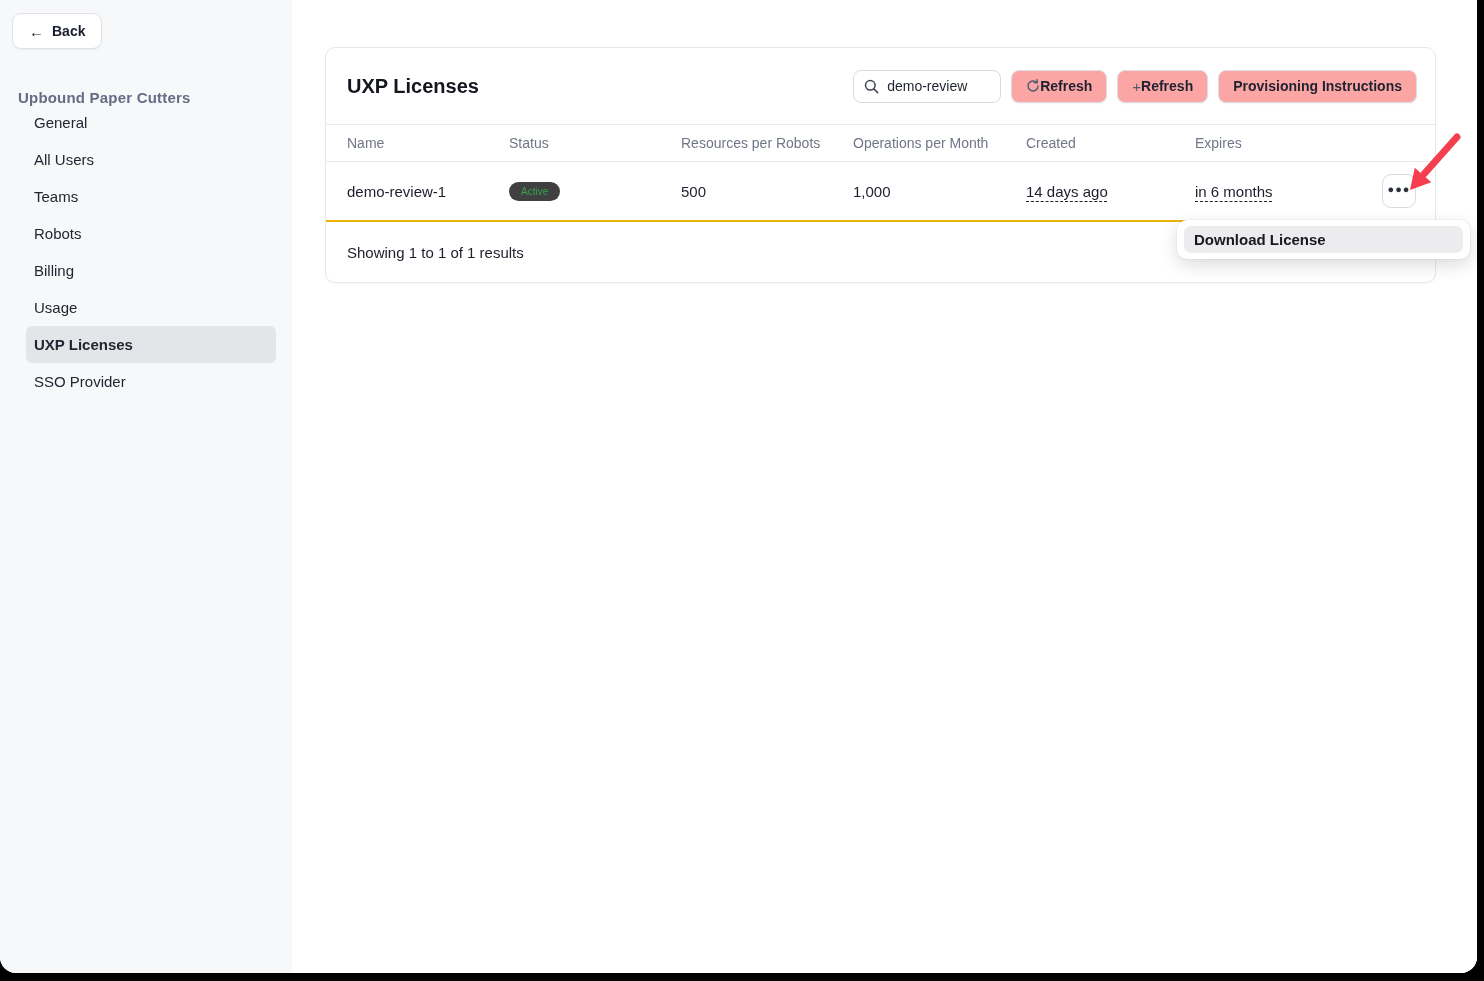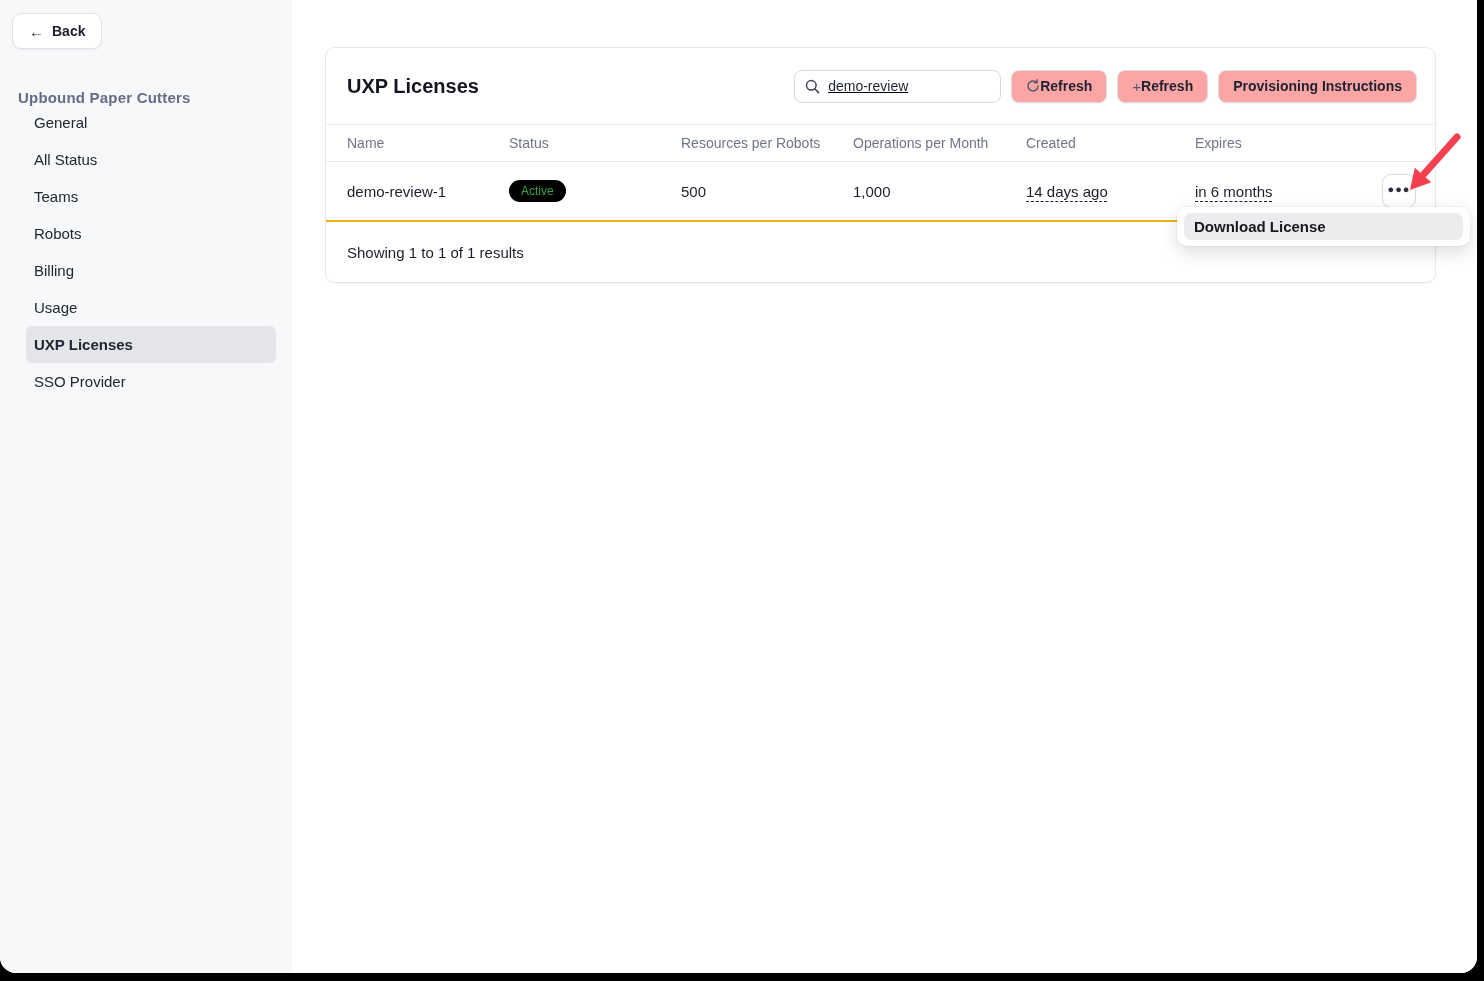--- a/index.html
+++ b/index.html
@@ -54,23 +54,23 @@
     background:#fff; border:1px solid #e7e8eb; border-radius:10px;
     box-shadow:0 1px 2px rgba(16,24,40,.04);
   }
   .card-header {
     height:76px; display:flex; align-items:center;
     padding:0 18px 0 21px;
   }
   .card-title { font-size:20px; font-weight:700; color:#14161f; }
   .toolbar { margin-left:auto; display:flex; align-items:center; gap:10px; }
   .search-box {
-    width:207px; height:33px;
+    width:148px; height:33px;
     border:1px solid #d8dadf; border-radius:8px; background:#fff;
-    display:flex; align-items:center; gap:8px; padding:0 10px;text-decoration:underline;
+    display:flex; align-items:center; gap:8px; padding:0 10px;
   }
   .search-box svg { flex:0 0 auto; }
   .search-box input {
     border:none; outline:none; width:100%;
     font-family:"Liberation Sans", sans-serif;
     font-size:14px; color:#1f2430; background:transparent;
   }
   .btn {
     height:33px; padding:0 14px;
     background:#fca5a5; border:1px solid #dcdee3; border-radius:8px;
@@ -92,22 +92,22 @@
     height:38px;
     border-top:1px solid #e9eaed; border-bottom:1px solid #e9eaed;
     font-size:14px; color:#707687;
   }
   .trow {
     height:60px; border-bottom:2px solid #eab308;
     font-size:15px; color:#1c1f2b;
   }
   .badge {
     display:inline-block; padding:4px 12px;
-    background:#000000; color:#38a24c;
-    font-size:12px; border-radius:12px;
+    background:#404040; color:#38a24c;
+    font-size:10px; border-radius:12px;
   }
   .dashed-link {
     text-decoration:underline dashed 1px;
     text-underline-offset:4px;
     color:#1c1f2b; cursor:pointer;
   }
   .actions-cell { justify-self:end; }
   .menu-btn {
     width:34px; height:34px;
     background:#fff; border:1px solid #d9dbe1; border-radius:9px;
@@ -117,21 +117,21 @@
   .menu-btn .dots {
     font-size:11px; letter-spacing:1px; color:#2a2e3d;
     line-height:1; padding-bottom:4px;
   }
   .tfoot {
     height:60px; display:flex; align-items:center;
     padding-left:21px; font-size:15px; color:#1c1f2b;
   }
   
   .popover {
-    position:absolute; left:885px; top:207px;
+    position:absolute; left:885px; top:220px;
     width:293px; height:39px;
     background:#fff; border-radius:10px;
     box-shadow:0 6px 18px rgba(0,0,0,.14), 0 0 0 1px rgba(0,0,0,.03);
     padding:6px 7px; display:flex;
     z-index:20;
   }
   .popover-item {
     flex:1; background:#ececee; border-radius:7px;
     display:flex; align-items:center; padding-left:10px;
     font-size:15px; font-weight:700; color:#17191f;
@@ -149,21 +149,21 @@
 <div class="window">
 
   <aside class="sidebar">
     <button class="back-btn">
       <span class="arrow">←</span>
       <span>Back</span>
     </button>
     <div class="org-name">Upbound Paper Cutters</div>
     <nav class="nav">
       <div class="nav-item">General</div>
-      <div class="nav-item">All Status</div>
+      <div class="nav-item">All Users</div>
       <div class="nav-item">Teams</div>
       <div class="nav-item">Robots</div>
       <div class="nav-item">Billing</div>
       <div class="nav-item">Usage</div>
       <div class="nav-item active">UXP Licenses</div>
       <div class="nav-item">SSO Provider</div>
     </nav>
   </aside>
 
   <main class="content">

